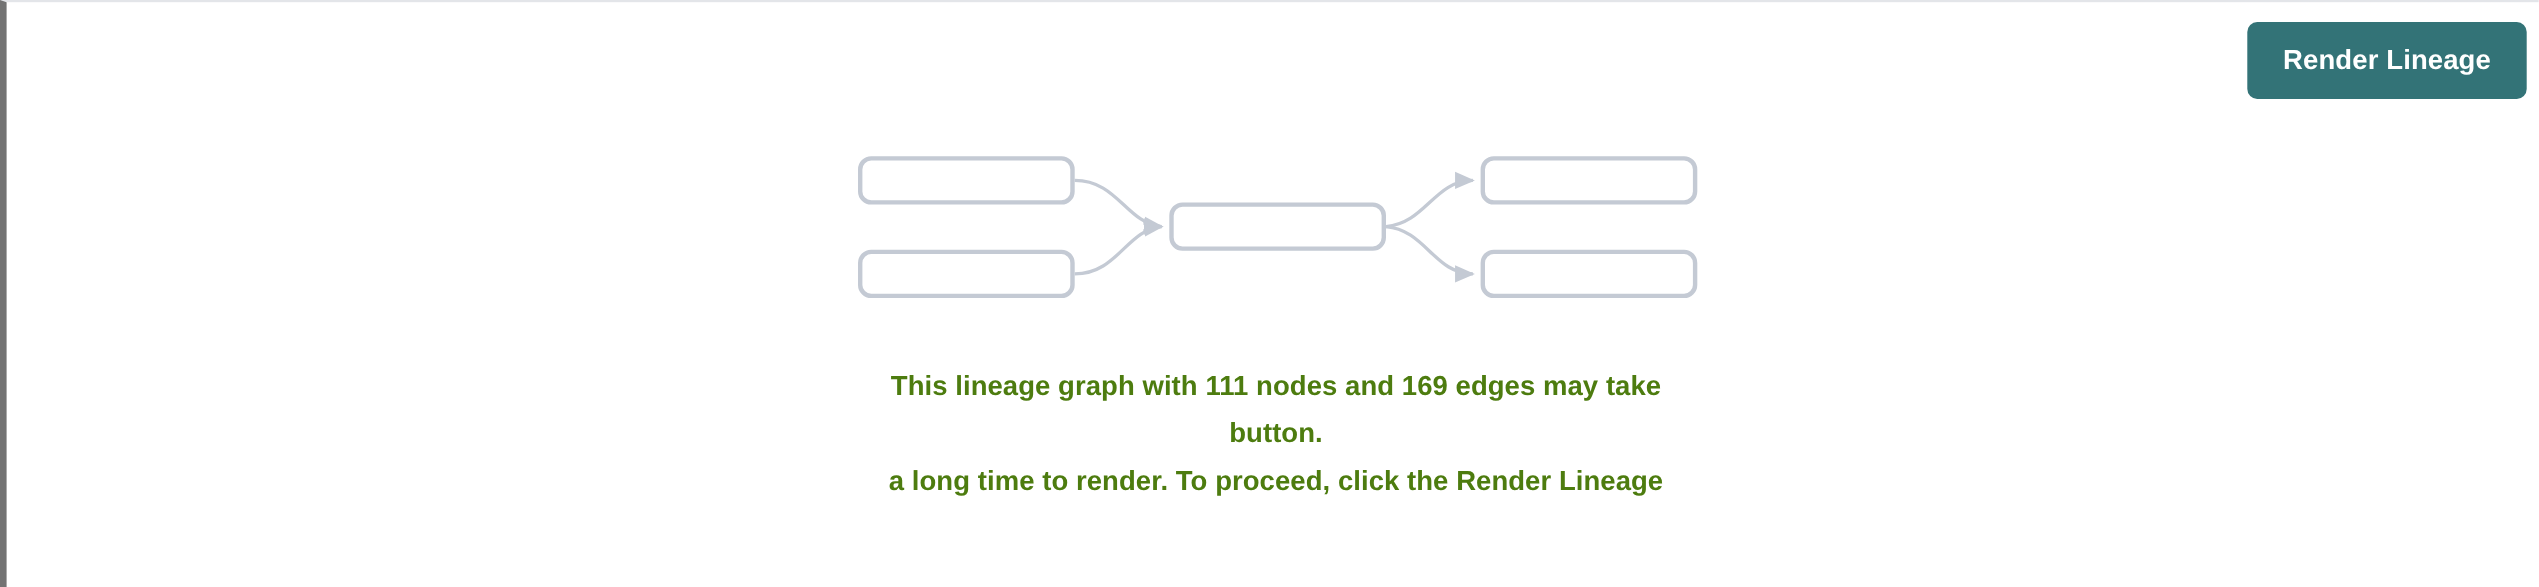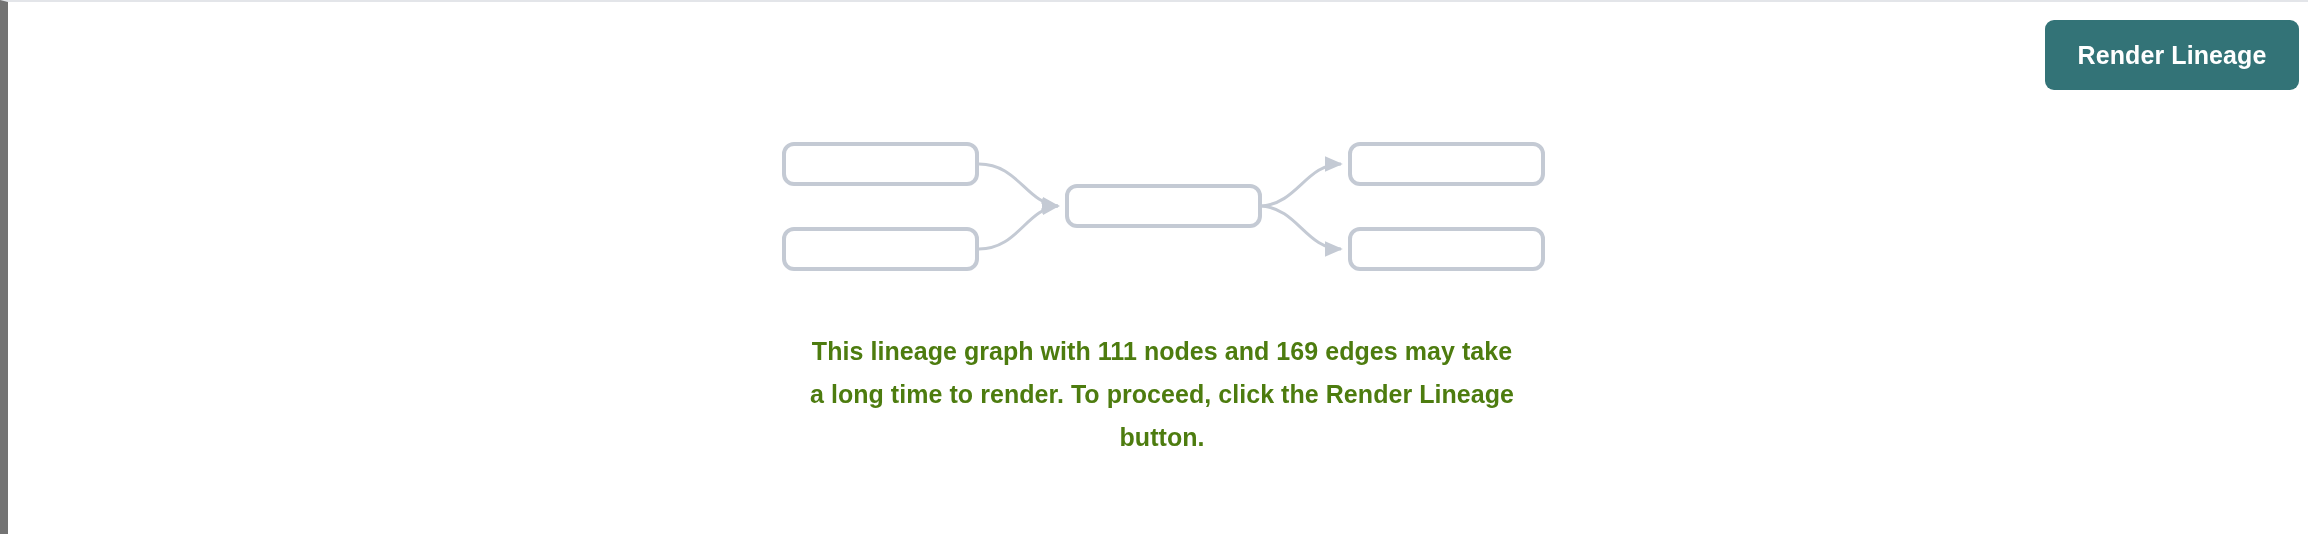--- a/index.html
+++ b/index.html
@@ -14,21 +14,21 @@
     overflow: hidden;
   }
 
   #lineage-panel {
     position: relative;
     width: 2308px;
     height: 534px;
     box-sizing: border-box;
     background: #ffffff;
     border-top: 2px solid #e3e5e9;
-    border-left: 8px solid #737373;
+    border-left: 6px solid #737373;
   }
 
   
   #render-lineage-button {
     position: absolute;
     left: 2037px;
     top: 18px;
     width: 254px;
     height: 70px;
     background: #337377;
@@ -120,17 +120,17 @@
 
     <div class="graph-node" id="node-source-1"></div>
     <div class="graph-node" id="node-source-2"></div>
     <div class="graph-node" id="node-center"></div>
     <div class="graph-node" id="node-target-1"></div>
     <div class="graph-node" id="node-target-2"></div>
   </div>
 
   <div id="lineage-message">
     <span class="msg-line">This lineage graph with 111 nodes and 169 edges may take</span>
+    <span class="msg-line">button.</span>
     <span class="msg-line">a long time to render. To proceed, click the Render Lineage</span>
-    <span class="msg-line">button.</span>
   </div>
 
 </div>
 
 </body></html>

